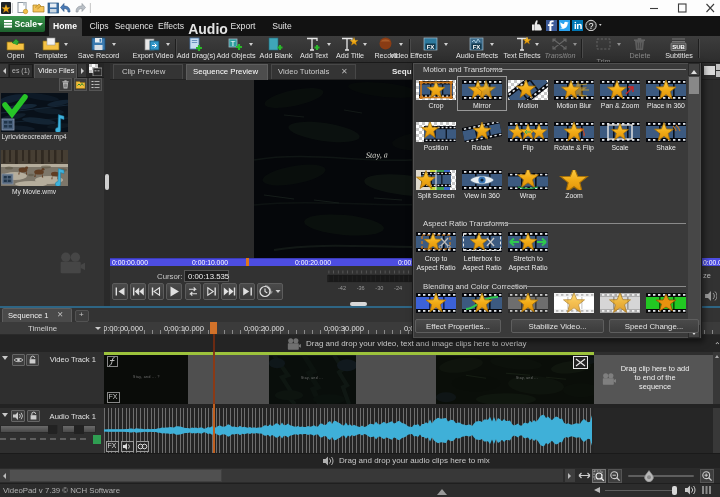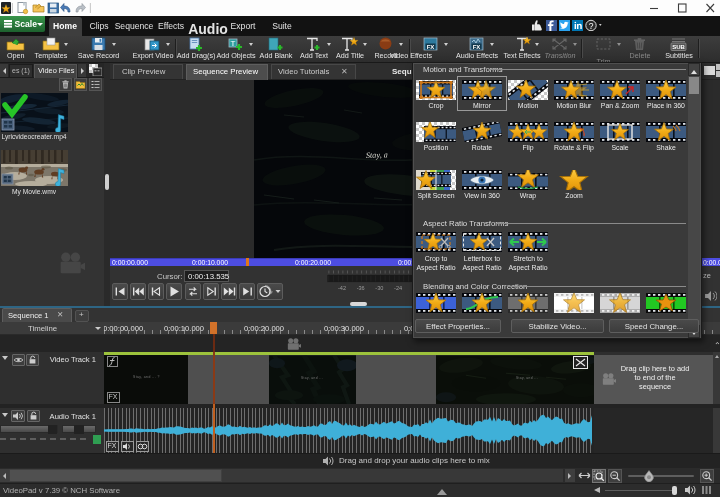--- a/index.html
+++ b/index.html
@@ -607,20 +607,21 @@
       <text x="320" y="9" font-size="7.6" fill="#e0e0e0" text-anchor="middle" font-family="Liberation Sans">0:00:40.000</text>
       <text x="400" y="9" font-size="7.6" fill="#e0e0e0" text-anchor="middle" font-family="Liberation Sans">0:00:50.000</text>
       <text x="480" y="9" font-size="7.6" fill="#e0e0e0" text-anchor="middle" font-family="Liberation Sans">0:01:00.000</text>
       <text x="560" y="9" font-size="7.6" fill="#e0e0e0" text-anchor="middle" font-family="Liberation Sans">0:01:10.000</text>
     </svg>
 <div class="abs" style="left:210px;top:322px;width:7px;height:12px;background:#d2722a;"></div>
 <div class="abs" style="left:0px;top:335px;width:720px;height:17px;background:#242424;"></div>
 <svg class="abs" style="left:286px;top:338px;opacity:0.75" width="15" height="12" viewBox="0 0 18 17">
       <use href="#cam"></use>
     </svg>
+<div class="txt" style="left:306px;top:338.5px;color:#c8c8c8;font-size:8px;">Drag and drop your video, text and image clips here to overlay</div>
 <div class="abs" style="left:104px;top:352px;width:490px;height:2.5px;background:#9dc33c;"></div>
 <div class="abs" style="left:0px;top:352px;width:104px;height:52px;background:#2f2f2f;"></div>
 <div class="abs" style="left:2px;top:356px;border-left:3.8px solid transparent;border-right:3.8px solid transparent;border-top:4.5px solid #c8c8c8;"></div>
 <div class="abs" style="left:12px;top:354px;width:13px;height:12px;background:#3d3d3d;border:1px solid #666;border-radius:1px;box-sizing:border-box;"></div>
 <svg class="abs" style="left:13px;top:355px" width="11" height="10" viewBox="0 0 11 10">
       <path d="M1,5 C2.5,2.8 8.5,2.8 10,5 C8.5,7.2 2.5,7.2 1,5 Z" fill="none" stroke="#ccc" stroke-width="0.9"></path>
       <circle cx="5.5" cy="5" r="1.4" fill="#ccc"></circle>
     </svg>
 <div class="abs" style="left:26px;top:354px;width:13px;height:12px;background:#3d3d3d;border:1px solid #666;border-radius:1px;box-sizing:border-box;"></div>
 <svg class="abs" style="left:27px;top:355px" width="11" height="10" viewBox="0 0 11 10">

